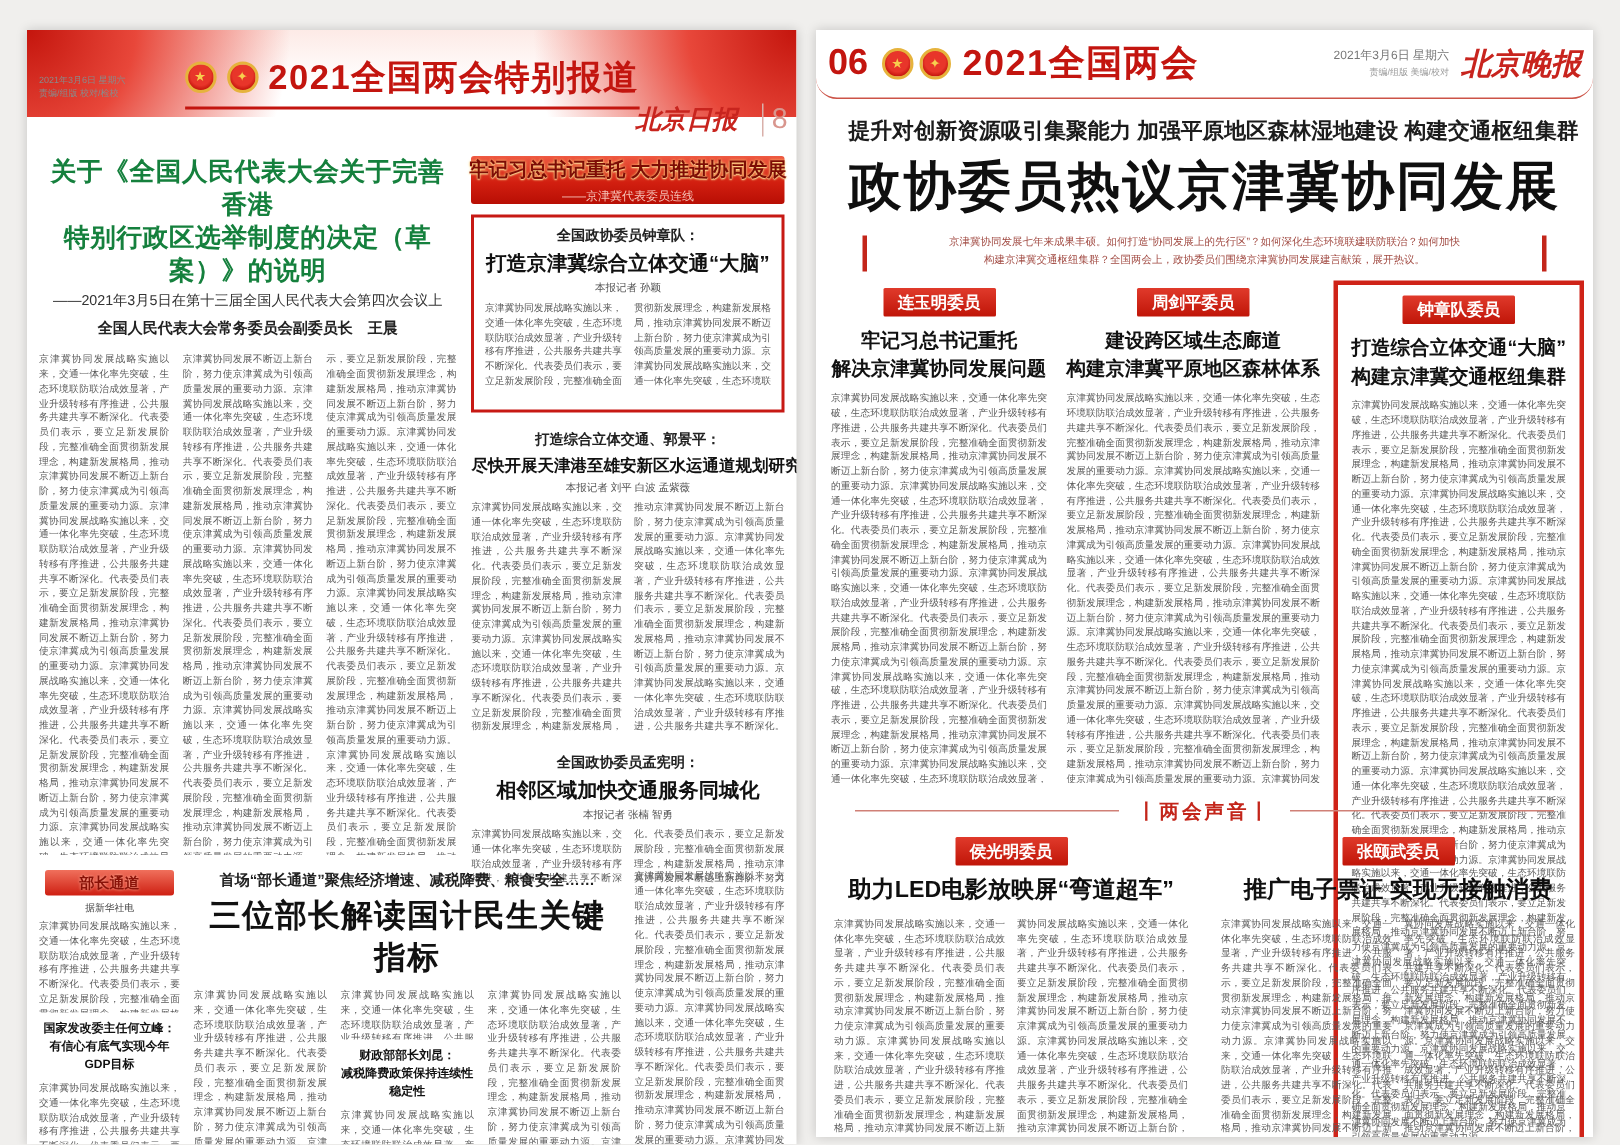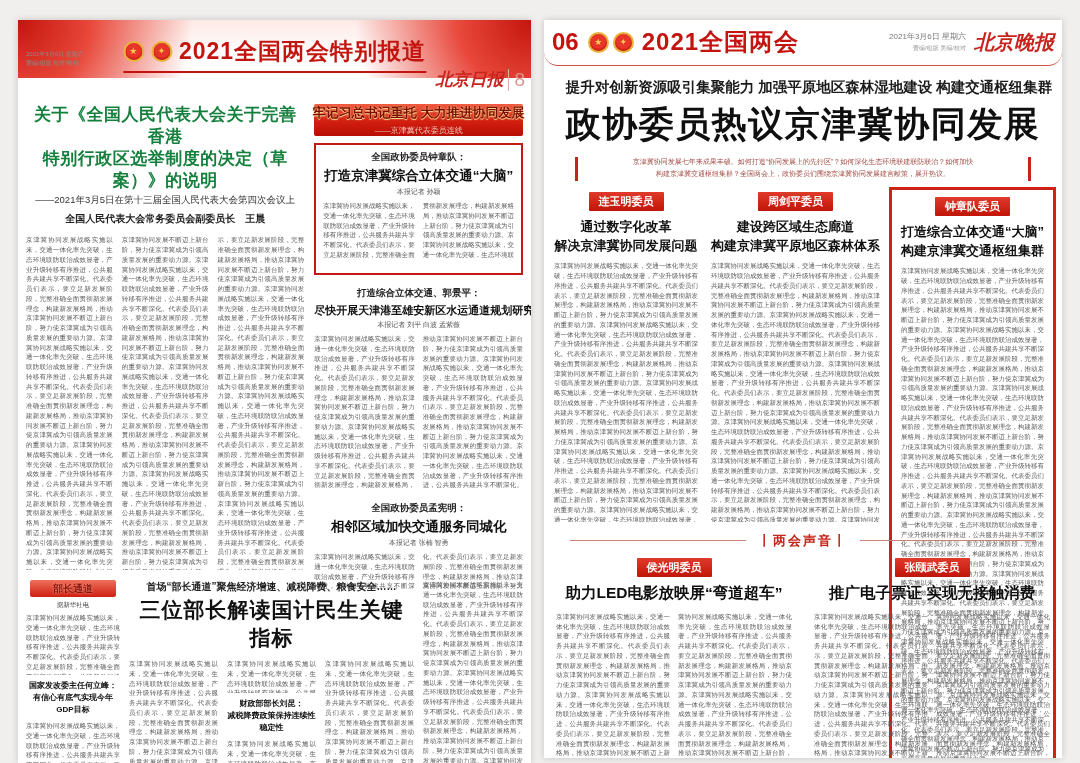--- a/index.html
+++ b/index.html
@@ -28,21 +28,21 @@
   .lp-topinfo{position:absolute;left:8px;top:30px;font-size:6px;line-height:1.5;color:#8a8a8a;}
   .lp-banner-center{position:absolute;left:50%;top:16px;transform:translateX(-50%);
     display:flex;align-items:center;gap:7px;border-bottom:2px solid #c3150f;padding-bottom:4px;}
   .lp-banner-title{font-size:23px;font-weight:bold;color:#c3150f;letter-spacing:1px;white-space:nowrap;}
   .emblem{width:21px;height:21px;border-radius:50%;flex:0 0 auto;
     background:radial-gradient(circle at 50% 42%,#e8352a 52%,#c4150d 75%);
     border:2px solid #e6b33c;box-sizing:border-box;display:flex;align-items:center;justify-content:center;
     color:#f7cf4e;font-size:9px;line-height:1;}
   .emblem.cppcc::after{content:"✦";}
   .emblem.national::after{content:"★";}
-  .paper-mark{position:absolute;right:6px;bottom:-13px;display:flex;align-items:center;gap:5px;z-index:3;}
+  .paper-mark{position:absolute;right:6px;bottom:-13px;display:flex;align-items:center;gap:17px;z-index:3;}
   .script-logo{font-family:"DejaVu Serif",serif;font-style:italic;font-weight:bold;color:#c8241e;}
   .lp-logo{font-size:17px;}
   .lp-pageno{font-size:19px;color:#d9968e;border-left:1px solid #d9b0aa;padding-left:5px;font-weight:300;}
 
   .lp-main{display:flex;gap:10px;padding:26px 8px 0 8px;height:492px;box-sizing:border-box;}
   .lp-left{width:58%;display:flex;flex-direction:column;}
   .lead-hl{font-size:17px;font-weight:bold;color:#15803d;text-align:center;line-height:1.3;letter-spacing:.5px;}
   .lead-dateline{font-size:9.5px;color:#333;text-align:center;margin-top:2px;}
   .lead-byline{font-size:10px;font-weight:bold;color:#222;text-align:center;margin:5px 0 9px;}
   .lp-left .sim{flex:1;}
@@ -226,21 +226,21 @@
       <span class="intro-bar left"></span>
       <span class="intro-bar right"></span>
       <div>京津冀协同发展七年来成果丰硕。如何打造“协同发展上的先行区”？如何深化生态环境联建联防联治？如何加快</div>
       <div>构建京津冀交通枢纽集群？全国两会上，政协委员们围绕京津冀协同发展建言献策，展开热议。</div>
     </div>
 
     <div class="rp-cols">
       <div class="rp-col">
         <span class="cmt-badge">连玉明委员</span>
         <div class="col-hl">
-          <div>通过数字化改革</div>
+          <div>牢记习总书记重托</div>
           <div>解决京津冀协同发展问题</div>
         </div>
         <div class="sim">京津冀协同发展战略实施以来，交通一体化率先突破，生态环境联防联治成效显著，产业升级转移有序推进，公共服务共建共享不断深化。代表委员们表示，要立足新发展阶段，完整准确全面贯彻新发展理念，构建新发展格局，推动京津冀协同发展不断迈上新台阶，努力使京津冀成为引领高质量发展的重要动力源。京津冀协同发展战略实施以来，交通一体化率先突破，生态环境联防联治成效显著，产业升级转移有序推进，公共服务共建共享不断深化。代表委员们表示，要立足新发展阶段，完整准确全面贯彻新发展理念，构建新发展格局，推动京津冀协同发展不断迈上新台阶，努力使京津冀成为引领高质量发展的重要动力源。京津冀协同发展战略实施以来，交通一体化率先突破，生态环境联防联治成效显著，产业升级转移有序推进，公共服务共建共享不断深化。代表委员们表示，要立足新发展阶段，完整准确全面贯彻新发展理念，构建新发展格局，推动京津冀协同发展不断迈上新台阶，努力使京津冀成为引领高质量发展的重要动力源。京津冀协同发展战略实施以来，交通一体化率先突破，生态环境联防联治成效显著，产业升级转移有序推进，公共服务共建共享不断深化。代表委员们表示，要立足新发展阶段，完整准确全面贯彻新发展理念，构建新发展格局，推动京津冀协同发展不断迈上新台阶，努力使京津冀成为引领高质量发展的重要动力源。京津冀协同发展战略实施以来，交通一体化率先突破，生态环境联防联治成效显著，产业升级转移有序推进，公共服务共建共享不断深化。代表委员们表示，要立足新发展阶段，完整准确全面贯彻新发展理念，构建新发展格局，推动京津冀协同发展不断迈上新台阶，努力使京津冀成为引领高质量发展的重要动力源。京津冀协同发展战略实施以来，交通一体化率先突破，生态环境联防联治成效显著，产业升级转移有序推进，公共服务共建共享不断深化。代表委员们表示，要立足新发展阶段，完整准确全面贯彻新发展理念，构建新发展格局，推动京津冀协同发展不断迈上新台阶，努力使京津冀成为引领高质量发展的重要动力源。京津冀协同发展战略实施以来，交通一体化率先突破，生态环境联防联治成效显著，产业升级转移有序推进，公共服务共建共享不断深化。代表委员们表示，要立足新发展阶段，完整准确全面贯彻新发展理念，构建新发展格局，推动京津冀协同发展不断迈上新台阶，努力使京津冀成为引领高质量发展的重要动力源。京津冀协同发展战略实施以来，交通一体化率先突破，生态环境联防联治成效显著，产业升级转移有序推进，公共服务共建共享不断深化。代表委员们表示，要立足新发展阶段，完整准确全面贯彻新发展理念，构建新发展格局，推动京津冀协同发展不断迈上新台阶，努力使京津冀成为引领高质量发展的重要动力源。京津冀协同发展战略实施以来，交通一体化率先突破，生态环境联防联治成效显著，产业升级转移有序推进，公共服务共建共享不断深化。代表委员们表示，要立足新发展阶段，完整准确全面贯彻新发展理念，构建新发展格局，推动京津冀协同发展不断迈上新台阶，努力使京津冀成为引领高质量发展的重要动力源。</div>
       </div>
 
       <div class="rp-col">
         <span class="cmt-badge">周剑平委员</span>
         <div class="col-hl">
           <div>建设跨区域生态廊道</div>
           <div>构建京津冀平原地区森林体系</div>

